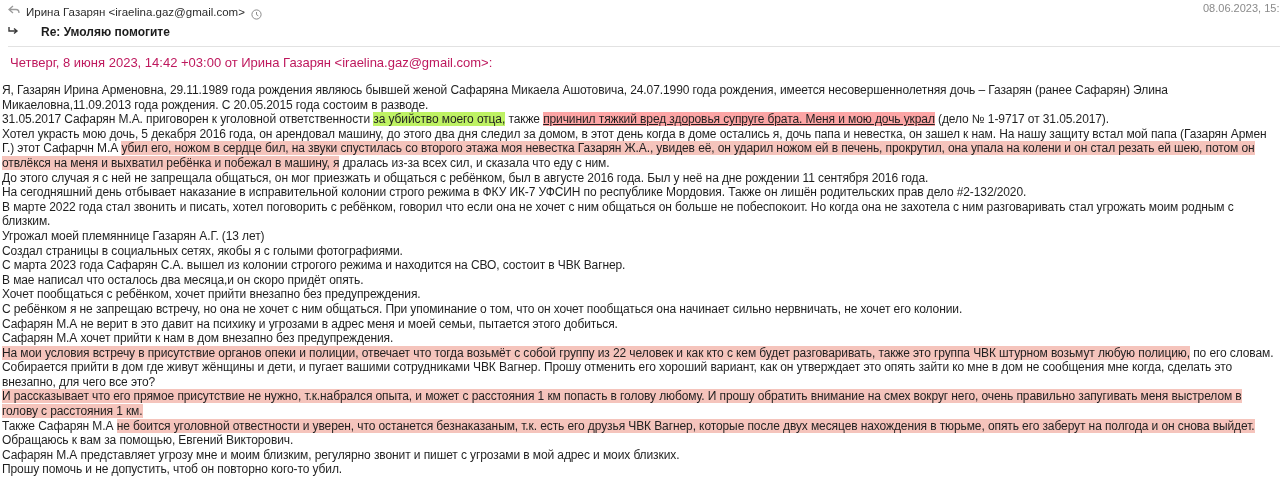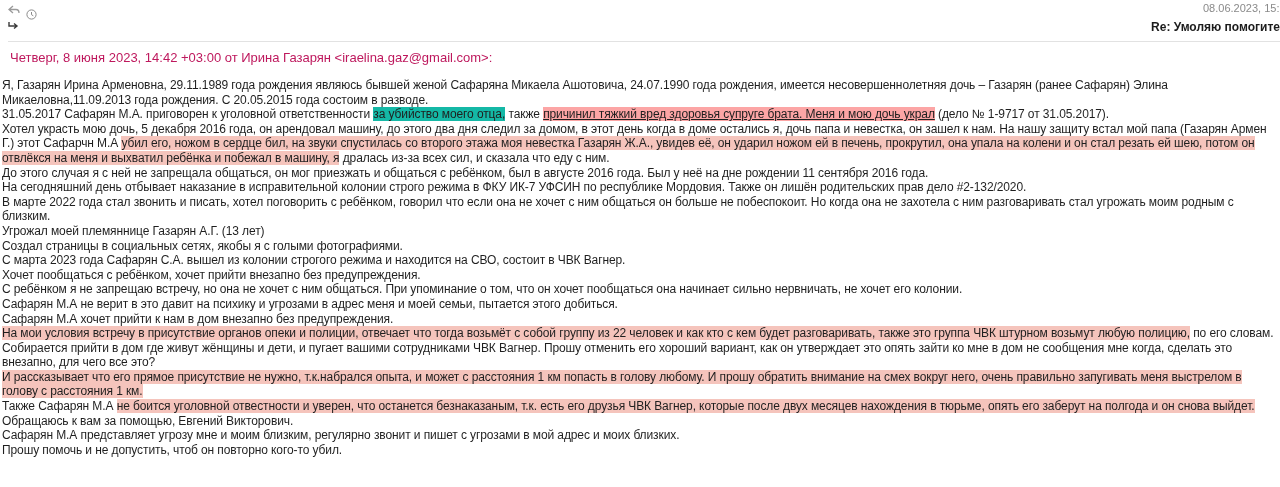--- a/index.html
+++ b/index.html
@@ -13,21 +13,21 @@
   }
   .header { position: relative; padding: 4px 0 0 8px; }
   .row1 { display: flex; align-items: center; gap: 6px; height: 15px; }
   .reply-arrow { color: #9a9a9a; font-size: 13px; line-height: 1; }
   .sender { font-size: 11.5px; color: #2b2b2b; white-space: nowrap; }
   .clock { width: 11px; height: 11px; display: inline-block; }
   .date-top {
     position: absolute; top: 2px; left: 1203px;
     font-size: 11px; color: #8a8a8a; white-space: nowrap;
   }
-  .row2 { display: flex; align-items: center; gap: 22px; height: 15px; justify-content: space-between; }
+  .row2 { display: flex; align-items: center; gap: 22px; margin-top: 5px; height: 15px; }
   .subject-marker { color: #3a3a3a; font-size: 12px; line-height: 1; }
   .subject { font-size: 12px; font-weight: bold; color: #1c1c1c; white-space: nowrap; }
   .divider { border-top: 1px solid #e2e2e2; margin-top: 7px; }
   .dateline { font-size: 13px; color: #be185d; padding: 8px 0 0 2px; white-space: nowrap; }
   .email-body {
     padding: 13px 2px 0 2px;
     font-size: 12px;
     line-height: 14.6px;
     letter-spacing: -0.1px;
   }
@@ -37,20 +37,21 @@
 </head>
 <body>
 
 <div class="header">
   <div class="row1">
     <span class="reply-arrow">
       <svg width="12" height="11" viewBox="0 0 12 11">
           <path d="M5 1 L1 4.5 L5 8 M1 4.5 H8 C10 4.5 11 6 11 8" fill="none" stroke="#9a9a9a" stroke-width="1.3"></path>
         </svg>
     </span>
+    <span class="sender">Ирина Газарян &lt;iraelina.gaz@gmail.com&gt;</span>
     <span class="clock">
       <svg width="11" height="11" viewBox="0 0 11 11">
           <circle cx="5.5" cy="5.5" r="4.6" fill="none" stroke="#8a8a8a" stroke-width="1"></circle>
           <path d="M5.5 3 V5.7 L7.3 6.8" fill="none" stroke="#8a8a8a" stroke-width="1"></path>
         </svg>
     </span>
     <span class="date-top">08.06.2023, 15:5</span>
   </div>
   <div class="row2">
     <span class="subject-marker">
@@ -59,28 +60,29 @@
         </svg>
     </span>
     <span class="subject">Re: Умоляю помогите</span>
   </div>
   <div class="divider"></div>
   <div class="dateline">Четверг, 8 июня 2023, 14:42 +03:00 от Ирина Газарян &lt;iraelina.gaz@gmail.com&gt;:</div>
 </div>
 
 <div class="email-body">
     <div class="para"><span>Я, Газарян Ирина Арменовна, 29.11.1989 года рождения являюсь бывшей женой Сафаряна Микаела Ашотовича, 24.07.1990 года рождения, имеется несовершеннолетняя дочь – Газарян (ранее Сафарян) Элина Микаеловна,11.09.2013 года рождения. С 20.05.2015 года состоим в разводе.</span></div>
-    <div class="para"><span>31.05.2017 Сафарян М.А. приговорен к уголовной ответственности </span><span class="hl" style="background-color: #14b8a6;">за убийство моего отца,</span><span> также </span><span class="hl" style="background-color: #fca5a5; text-decoration: underline;">причинил тяжкий вред здоровья супруге брата. Меня и мою дочь украл</span><span> (дело № 1-9717 от 31.05.2017).</span></div>
+    <div class="para"><span>31.05.2017 Сафарян М.А. приговорен к уголовной ответственности </span><span class="hl" style="background-color: #bef264;">за убийство моего отца,</span><span> также </span><span class="hl" style="background-color: #fca5a5; text-decoration: underline;">причинил тяжкий вред здоровья супруге брата. Меня и мою дочь украл</span><span> (дело № 1-9717 от 31.05.2017).</span></div>
     <div class="para"><span>Хотел украсть мою дочь, 5 декабря 2016 года, он арендовал машину, до этого два дня следил за домом, в этот день когда в доме остались я, дочь папа и невестка, он зашел к нам. На нашу защиту встал мой папа (Газарян Армен Г.) этот Сафарчн М.А </span><span class="hl" style="background-color: rgb(245, 196, 188);">убил его, ножом в сердце бил, на звуки спустилась со второго этажа моя невестка Газарян Ж.А., увидев её, он ударил ножом ей в печень, прокрутил, она упала на колени и он стал резать ей шею, потом он отвлёкся на меня и выхватил ребёнка и побежал в машину, я</span><span> дралась из-за всех сил, и сказала что еду с ним.</span></div>
     <div class="para"><span>До этого случая я с ней не запрещала общаться, он мог приезжать и общаться с ребёнком, был в августе 2016 года. Был у неё на дне рождении 11 сентября 2016 года.</span></div>
     <div class="para"><span>На сегодняшний день отбывает наказание в исправительной колонии строго режима в ФКУ ИК-7 УФСИН по республике Мордовия. Также он лишён родительских прав дело #2-132/2020.</span></div>
     <div class="para"><span>В марте 2022 года стал звонить и писать, хотел поговорить с ребёнком, говорил что если она не хочет с ним общаться он больше не побеспокоит. Но когда она не захотела с ним разговаривать стал угрожать моим родным с близким.</span></div>
     <div class="para"><span>Угрожал моей племяннице Газарян А.Г. (13 лет)</span></div>
     <div class="para"><span>Создал страницы в социальных сетях, якобы я с голыми фотографиями.</span></div>
     <div class="para"><span>С марта 2023 года Сафарян С.А. вышел из колонии строгого режима и находится на СВО, состоит в ЧВК Вагнер.</span></div>
+    <div class="para"><span>В мае написал что осталось два месяца,и он скоро придёт опять.</span></div>
     <div class="para"><span>Хочет пообщаться с ребёнком, хочет прийти внезапно без предупреждения.</span></div>
     <div class="para"><span>С ребёнком я не запрещаю встречу, но она не хочет с ним общаться. При упоминание о том, что он хочет пообщаться она начинает сильно нервничать, не хочет его колонии.</span></div>
     <div class="para"><span>Сафарян М.А не верит в это давит на психику и угрозами в адрес меня и моей семьи, пытается этого добиться.</span></div>
     <div class="para"><span>Сафарян М.А хочет прийти к нам в дом внезапно без предупреждения.</span></div>
     <div class="para"><span class="hl" style="background-color: rgb(245, 196, 188);">На мои условия встречу в присутствие органов опеки и полиции, отвечает что тогда возьмёт с собой группу из 22 человек и как кто с кем будет разговаривать, также это группа ЧВК штурном возьмут любую полицию,</span><span> по его словам. Собирается прийти в дом где живут жёнщины и дети, и пугает вашими сотрудниками ЧВК Вагнер. Прошу отменить его хороший вариант, как он утверждает это опять зайти ко мне в дом не сообщения мне когда, сделать это внезапно, для чего все это?</span></div>
     <div class="para"><span class="hl" style="background-color: rgb(245, 196, 188);">И рассказывает что его прямое присутствие не нужно, т.к.набрался опыта, и может с расстояния 1 км попасть в голову любому. И прошу обратить внимание на смех вокруг него, очень правильно запугивать меня выстрелом в голову с расстояния 1 км.</span></div>
     <div class="para"><span>Также Сафарян М.А </span><span class="hl" style="background-color: rgb(245, 196, 188);">не боится уголовной отвестности и уверен, что останется безнаказаным, т.к. есть его друзья ЧВК Вагнер, которые после двух месяцев нахождения в тюрьме, опять его заберут на полгода и он снова выйдет.</span></div>
     <div class="para"><span>Обращаюсь к вам за помощью, Евгений Викторович.</span></div>
     <div class="para"><span>Сафарян М.А представляет угрозу мне и моим близким, регулярно звонит и пишет с угрозами в мой адрес и моих близких.</span></div>
     <div class="para"><span>Прошу помочь и не допустить, чтоб он повторно кого-то убил.</span></div>

